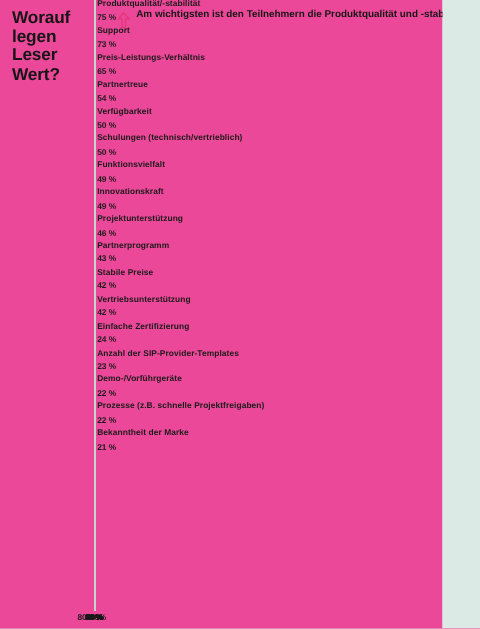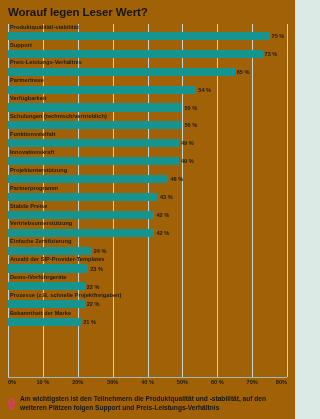--- a/index.html
+++ b/index.html
@@ -5,22 +5,22 @@
   html,body{margin:0;padding:0;}
   body{
     width:295px;height:419px;
     background:#dceae5;
     font-family:"Liberation Sans",sans-serif;
     overflow:hidden;
     position:relative;
   }
   #chart-card{
     position:absolute;inset:0;
-    background:#a16207;
-    display:flex;flex-direction:column;
+    background:#ec4899;
+    display:flex;flex-direction:row;
   }
   #chart-title{
     font-size:11.5px;font-weight:bold;color:#151515;
     letter-spacing:-0.1px;
     padding:6px 8px 5px 8px;
     line-height:1.1;
   }
   #plot-area{
     position:relative;
     margin:0 8px 0 8px;

